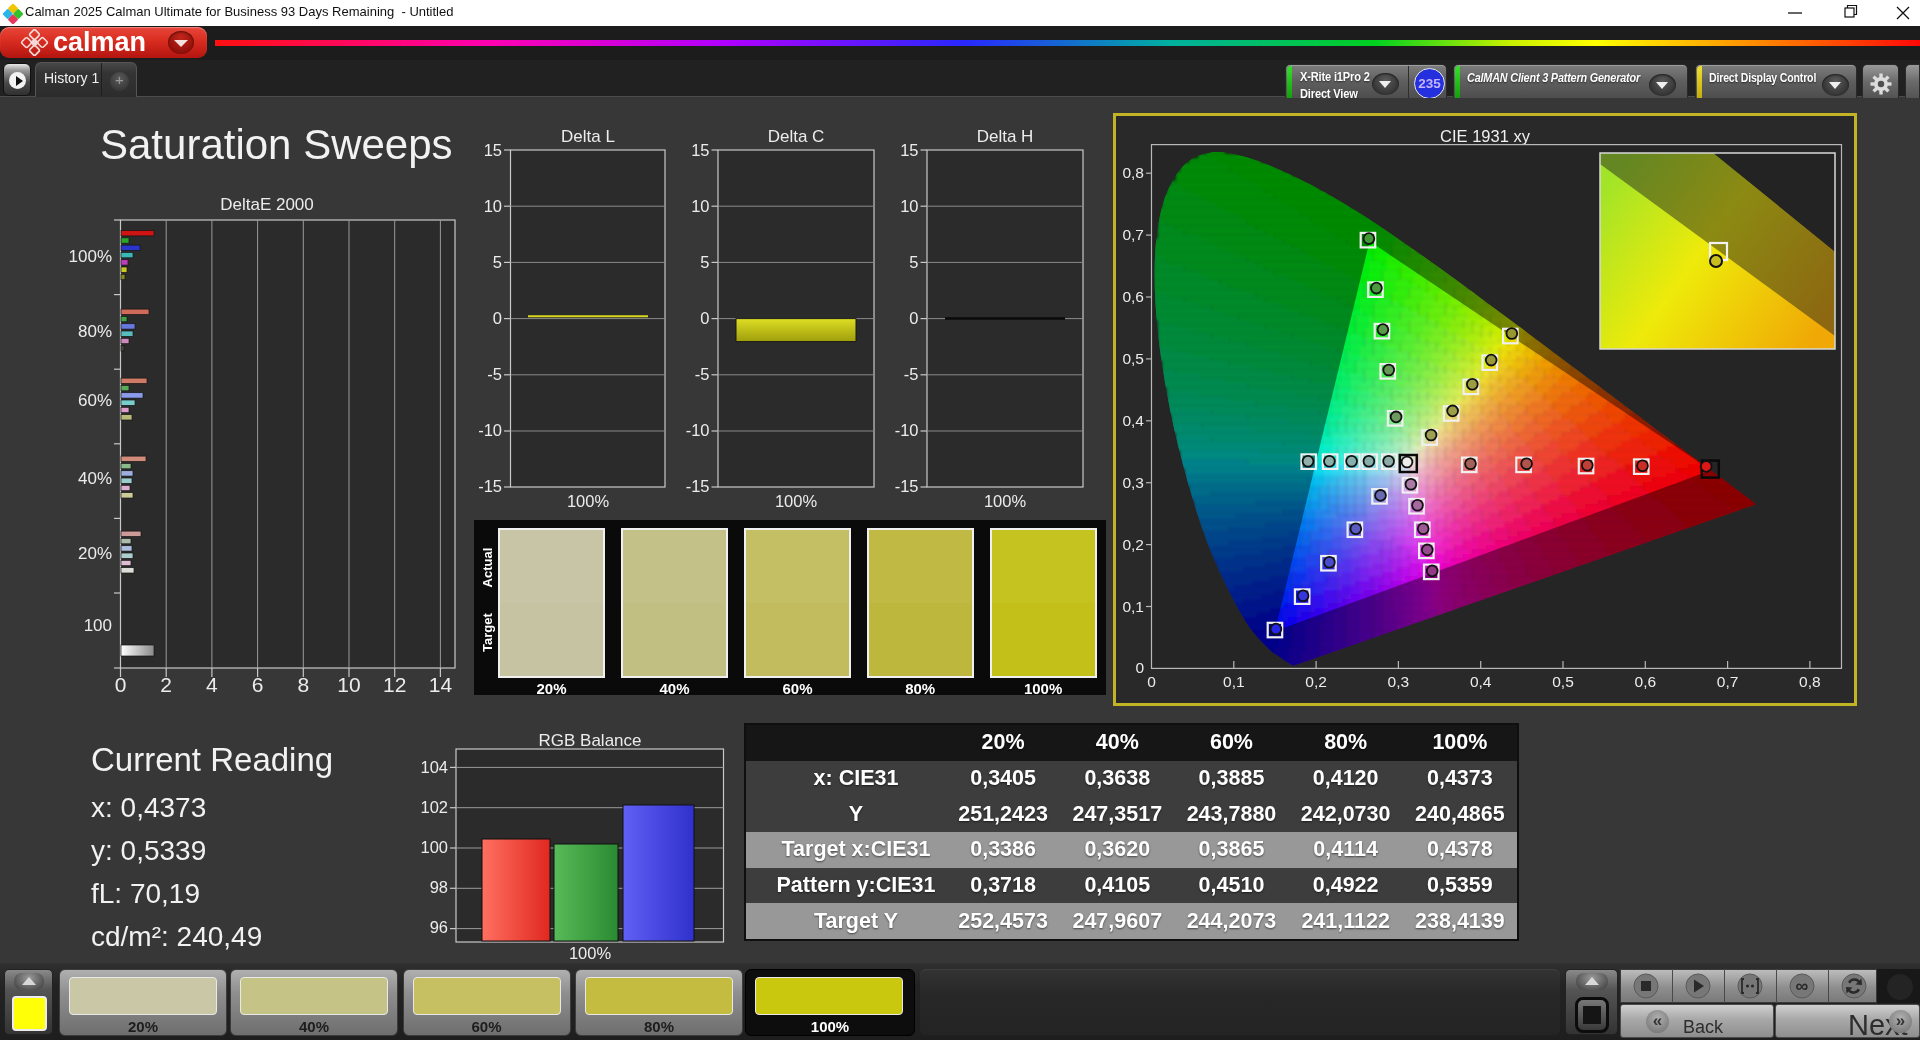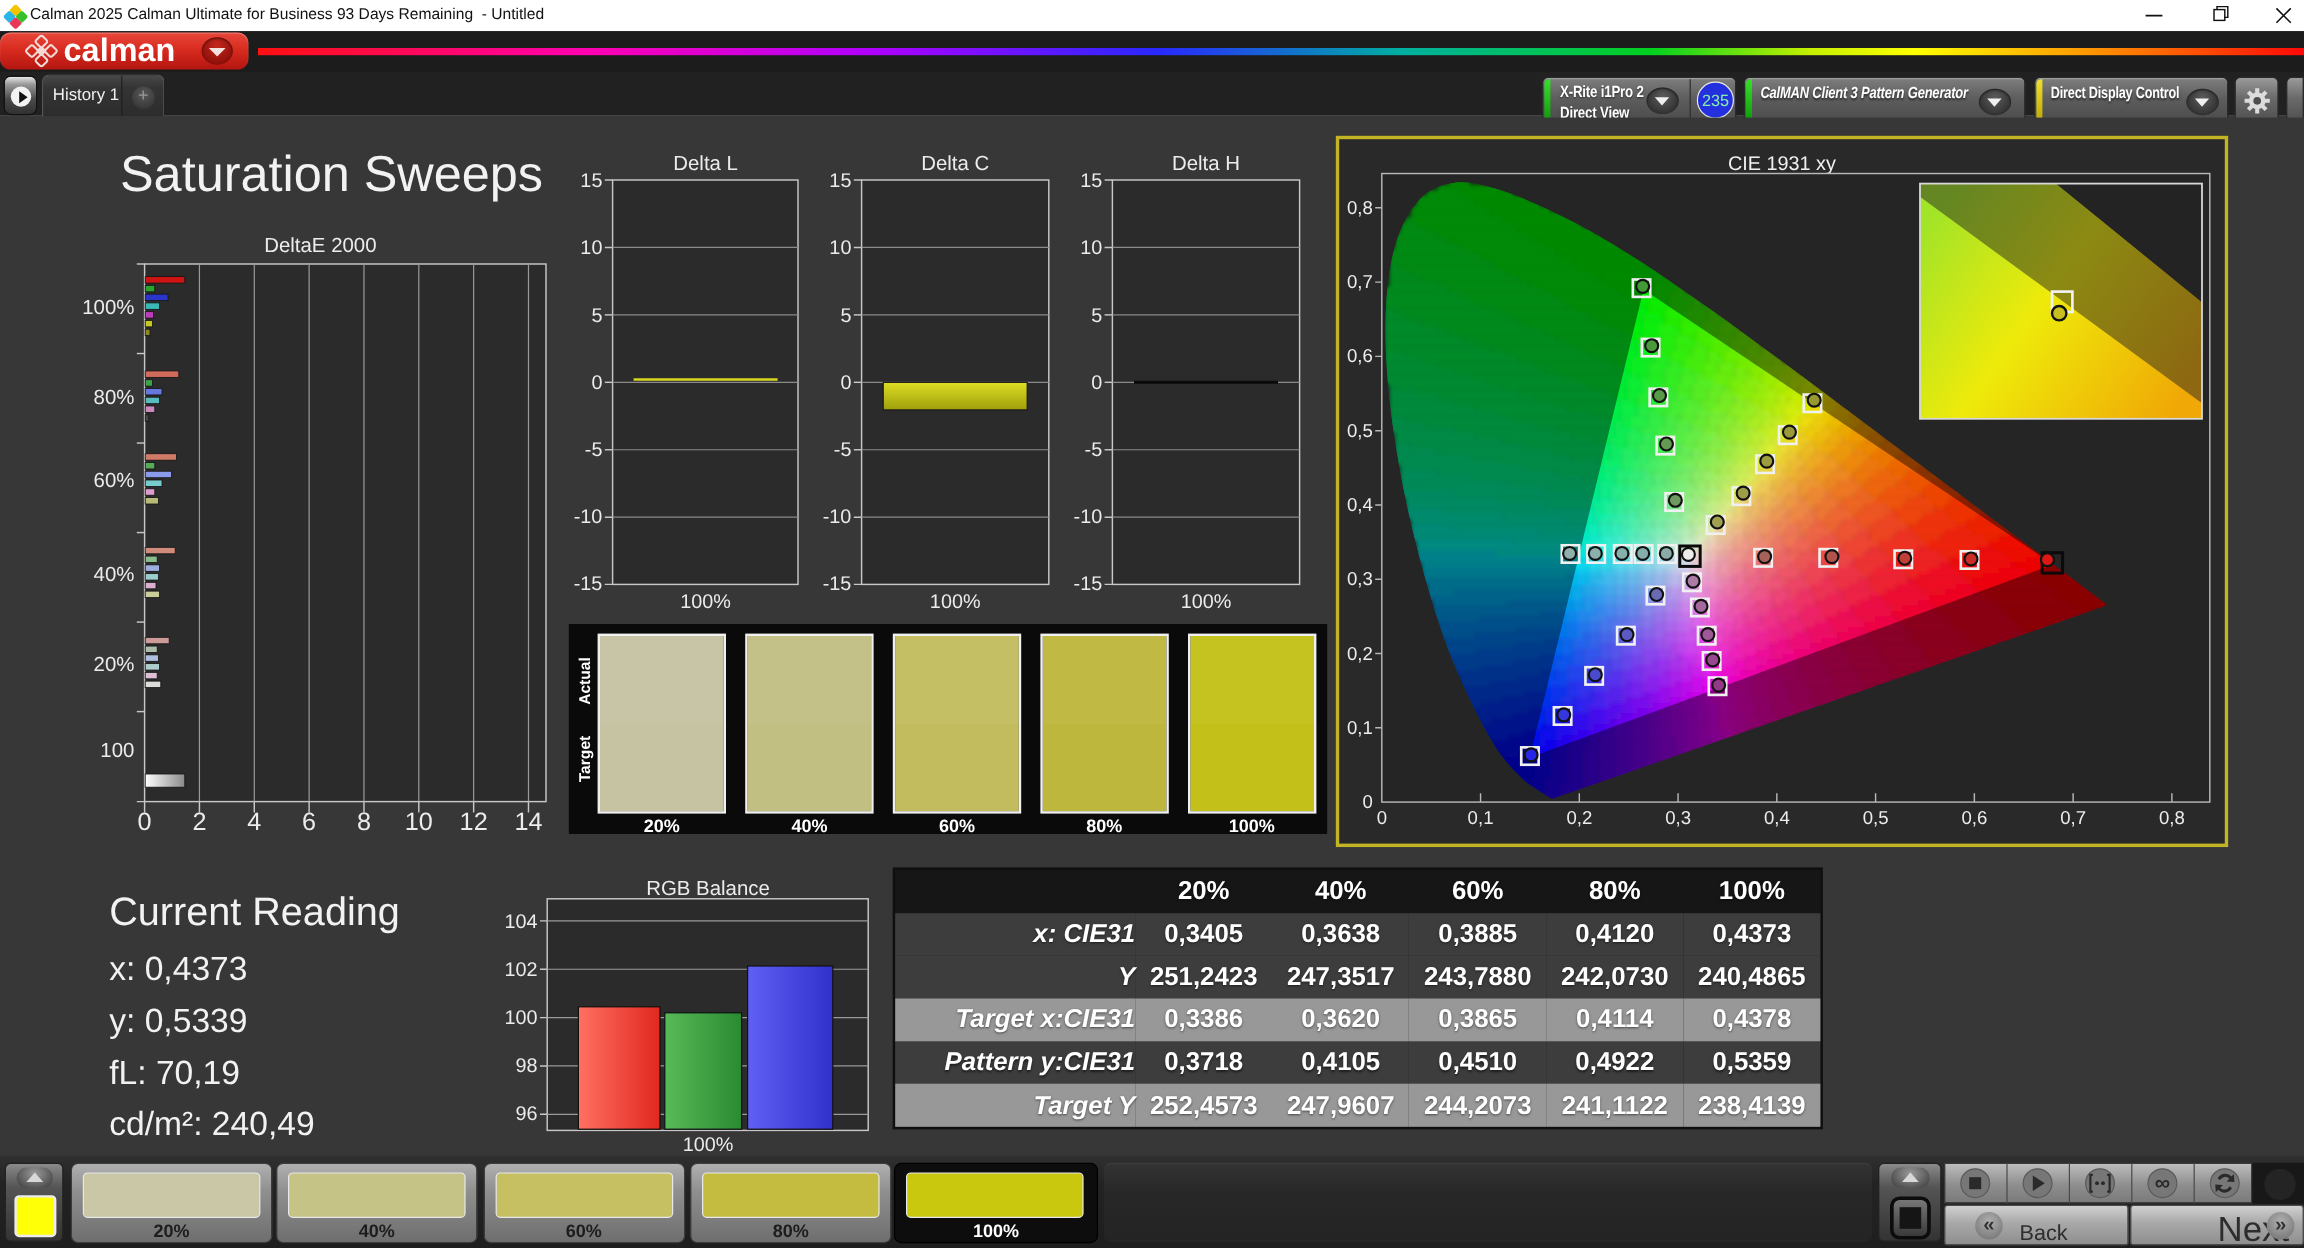--- a/index.html
+++ b/index.html
@@ -46,21 +46,21 @@
 
   
   #curread { left:91px; top:645px; color:#f2f2f2; white-space:nowrap; }
   #curread .h { font-size:33px; }
   #curread .l { font-size:28px; }
 
   
   #dtable { left:744px; top:625px; width:775px; height:218px; background:#1a1a1a; border:2px solid #0f0f0f; }
   #dtable table { border-collapse:collapse; width:100%; height:100%; table-layout:fixed; }
   #dtable td { font-weight:bold; font-size:21.5px; color:#fff; text-align:center; padding:0; text-shadow:0 1px 2px rgba(0,0,0,.55); }
-  #dtable td:first-child { text-align:right; padding-left:20px; width:200px;font-style:italic; }
+  #dtable td:first-child { text-align:center; padding-left:20px; width:200px; }
   #dtable tr.dark { background:#3d3d3d; }
   #dtable tr.lite { background:#989898; }
   #dtable tr.head { background:#161616; }
 
   
   #botbar { left:0; top:963px; width:1920px; height:77px; background:linear-gradient(#303030,#232323 30%,#1e1e1e); }
   .bbtn { position:absolute; top:6px; width:168px; height:67px; border-radius:6px;
     background:linear-gradient(#b0b0b0 0%, #8f8f8f 35%, #6e6e6e 100%);
     border:1px solid #3c3c3c; }
   .bbtn .swatch { position:absolute; left:9px; top:7px; width:148px; height:38px; border-radius:4px; border:1px solid #e8e8e8; }
@@ -118,21 +118,21 @@
     <div class="abs" style="left:101px;top:3px;width:1px;height:33px;background:#1e1e1e"></div>
     <div class="abs" style="left:110px;top:12px;width:19px;height:19px;border-radius:50%;background:radial-gradient(circle at 50% 35%,#5a5a5a,#383838 75%)"></div>
     <div class="abs" style="left:115px;top:11px;font-size:15px;color:#999">+</div>
   </div>
 
   <div class="dd" style="left:1285px;width:162px;">
     <div class="ddstripe" style="background:linear-gradient(#35e02a,#0f9a08)"></div>
     <div class="ddtext" style="left:14px;top:3px;transform:scaleX(0.82);transform-origin:left center">X-Rite i1Pro 2<br>Direct View</div>
     <div class="ddarrow" style="left:86px;top:8px"></div>
     <div class="abs" style="left:122px;top:1px;width:1px;height:37px;background:#2e2e2e"></div>
-    <div class="abs" style="left:128px;top:3px;width:31px;height:31px;border-radius:50%;background:#2430dd;border:1.5px solid #e8e8e8;color:#86efac;font-size:13.5px;font-weight:normal;text-align:center;line-height:29px">235</div>
+    <div class="abs" style="left:128px;top:3px;width:31px;height:31px;border-radius:50%;background:#2430dd;border:1.5px solid #e8e8e8;color:#c4b5fd;font-size:13.5px;font-weight:bold;text-align:center;line-height:29px">235</div>
   </div>
   <div class="dd" style="left:1453px;width:235px;font-style:italic;">
     <div class="ddstripe" style="background:linear-gradient(#35e02a,#0f9a08)"></div>
     <div class="ddtext" style="left:13px;top:4px;transform:scaleX(0.8);transform-origin:left center">CalMAN Client 3 Pattern Generator</div>
     <div class="ddarrow" style="left:195px;top:9px"></div>
   </div>
   <div class="dd" style="left:1695px;width:162px;">
     <div class="ddstripe" style="background:linear-gradient(#f0e02a,#c0a808)"></div>
     <div class="ddtext" style="left:13px;top:4px;transform:scaleX(0.78);transform-origin:left center">Direct Display Control</div>
     <div class="ddarrow" style="left:126px;top:9px"></div>

